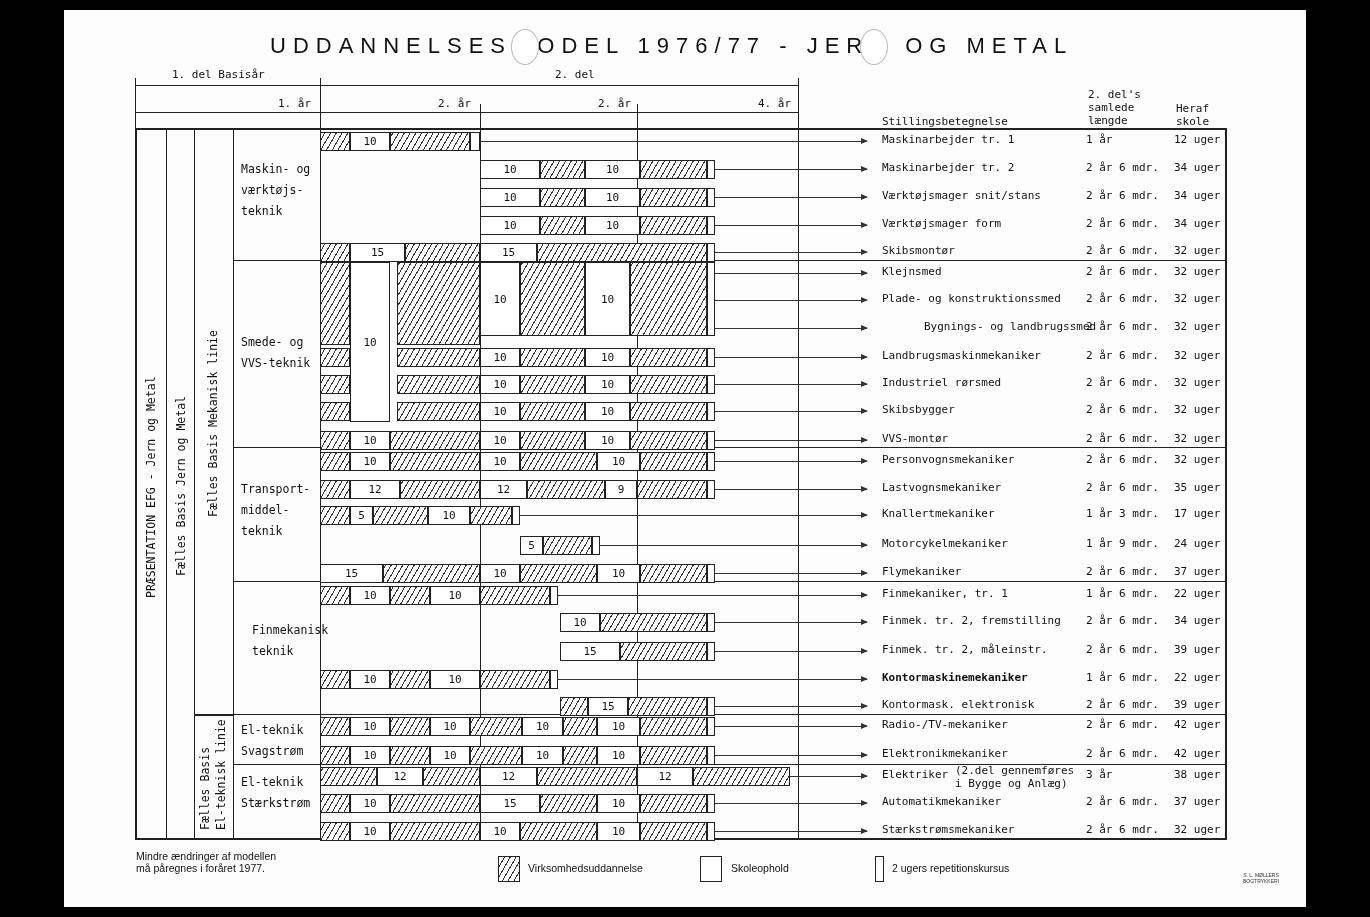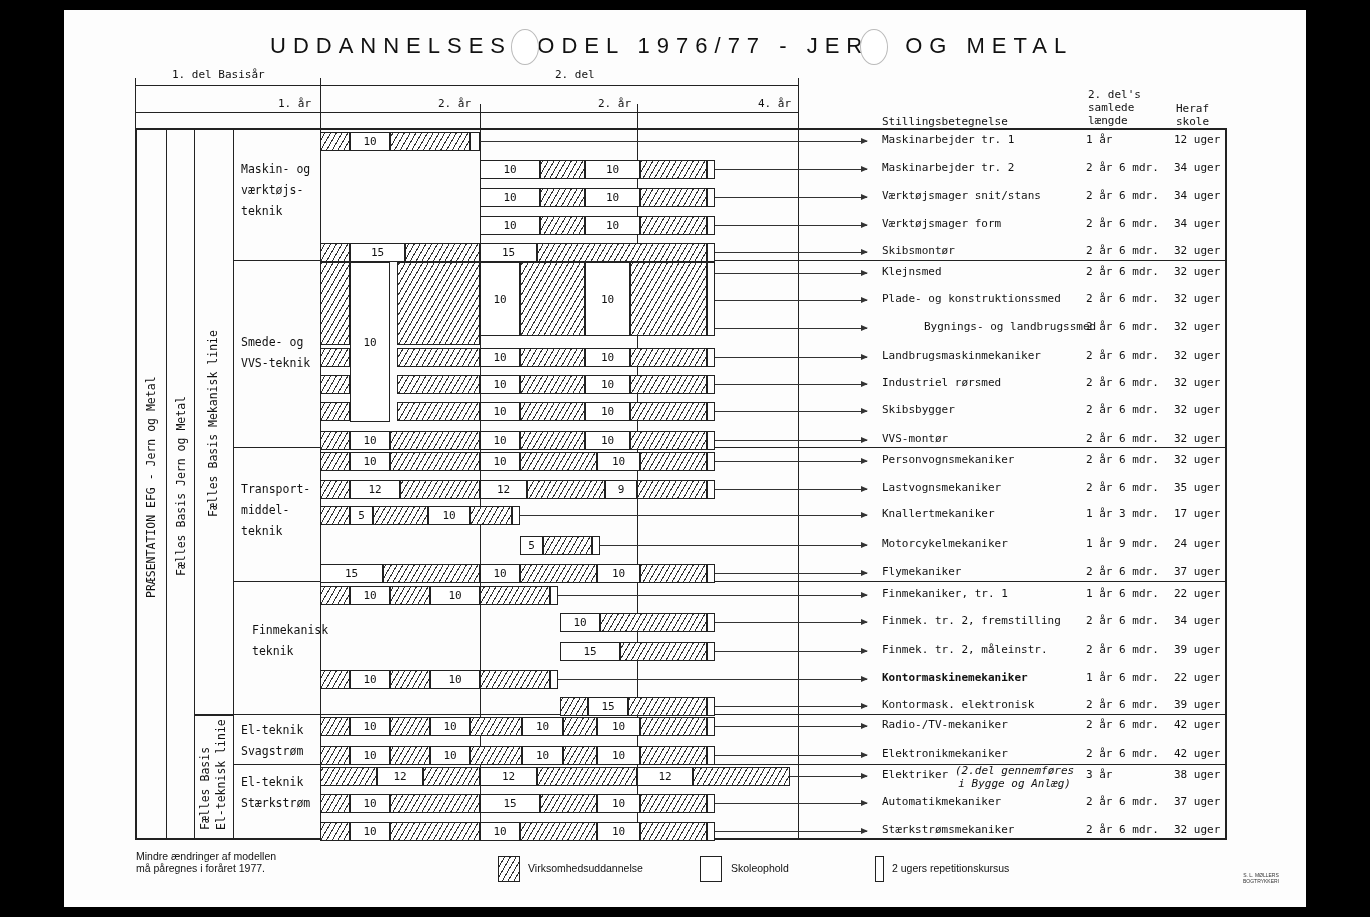--- a/index.html
+++ b/index.html
@@ -369,21 +369,21 @@
     <div class="len" style="left:1086px;top:823px;">2 år 6 mdr.</div>
     <div class="sch" style="left:1174px;top:823px;">32 uger</div>
     <div class="seg w" style="left:350px;top:262px;width:40px;height:160px;line-height:160px;">10</div>
     <div class="seg w" style="left:480px;top:262px;width:40px;height:74px;line-height:74px;">10</div>
     <div class="seg w" style="left:585px;top:262px;width:45px;height:74px;line-height:74px;">10</div>
     <div class="seg w" style="left:707px;top:262px;width:8px;height:74px;line-height:74px;"></div>
     <div class="seg h" style="left:320px;top:262px;width:30px;height:83px;line-height:83px;"></div>
     <div class="seg h" style="left:397px;top:262px;width:83px;height:83px;line-height:83px;"></div>
     <div class="seg h" style="left:520px;top:262px;width:65px;height:74px;line-height:74px;"></div>
     <div class="seg h" style="left:630px;top:262px;width:77px;height:74px;line-height:74px;"></div>
-    <div class="job" style="left:955px;top:764px;line-height:13px;text-align:center;font-style:italic;">
+    <div class="job" style="left:955px;top:764px;line-height:13px;">
       <div>(2.del gennemføres</div>
       <div>i Bygge og Anlæg)</div>
     </div>
   </div>
 
 <div class="foot" style="left:136px;top:850px;">
     <div>Mindre ændringer af modellen</div>
     <div>må påregnes i foråret 1977.</div>
   </div>
 <div class="box lg-h" style="left:498px;top:856px;width:22px;height:26px;"></div>

